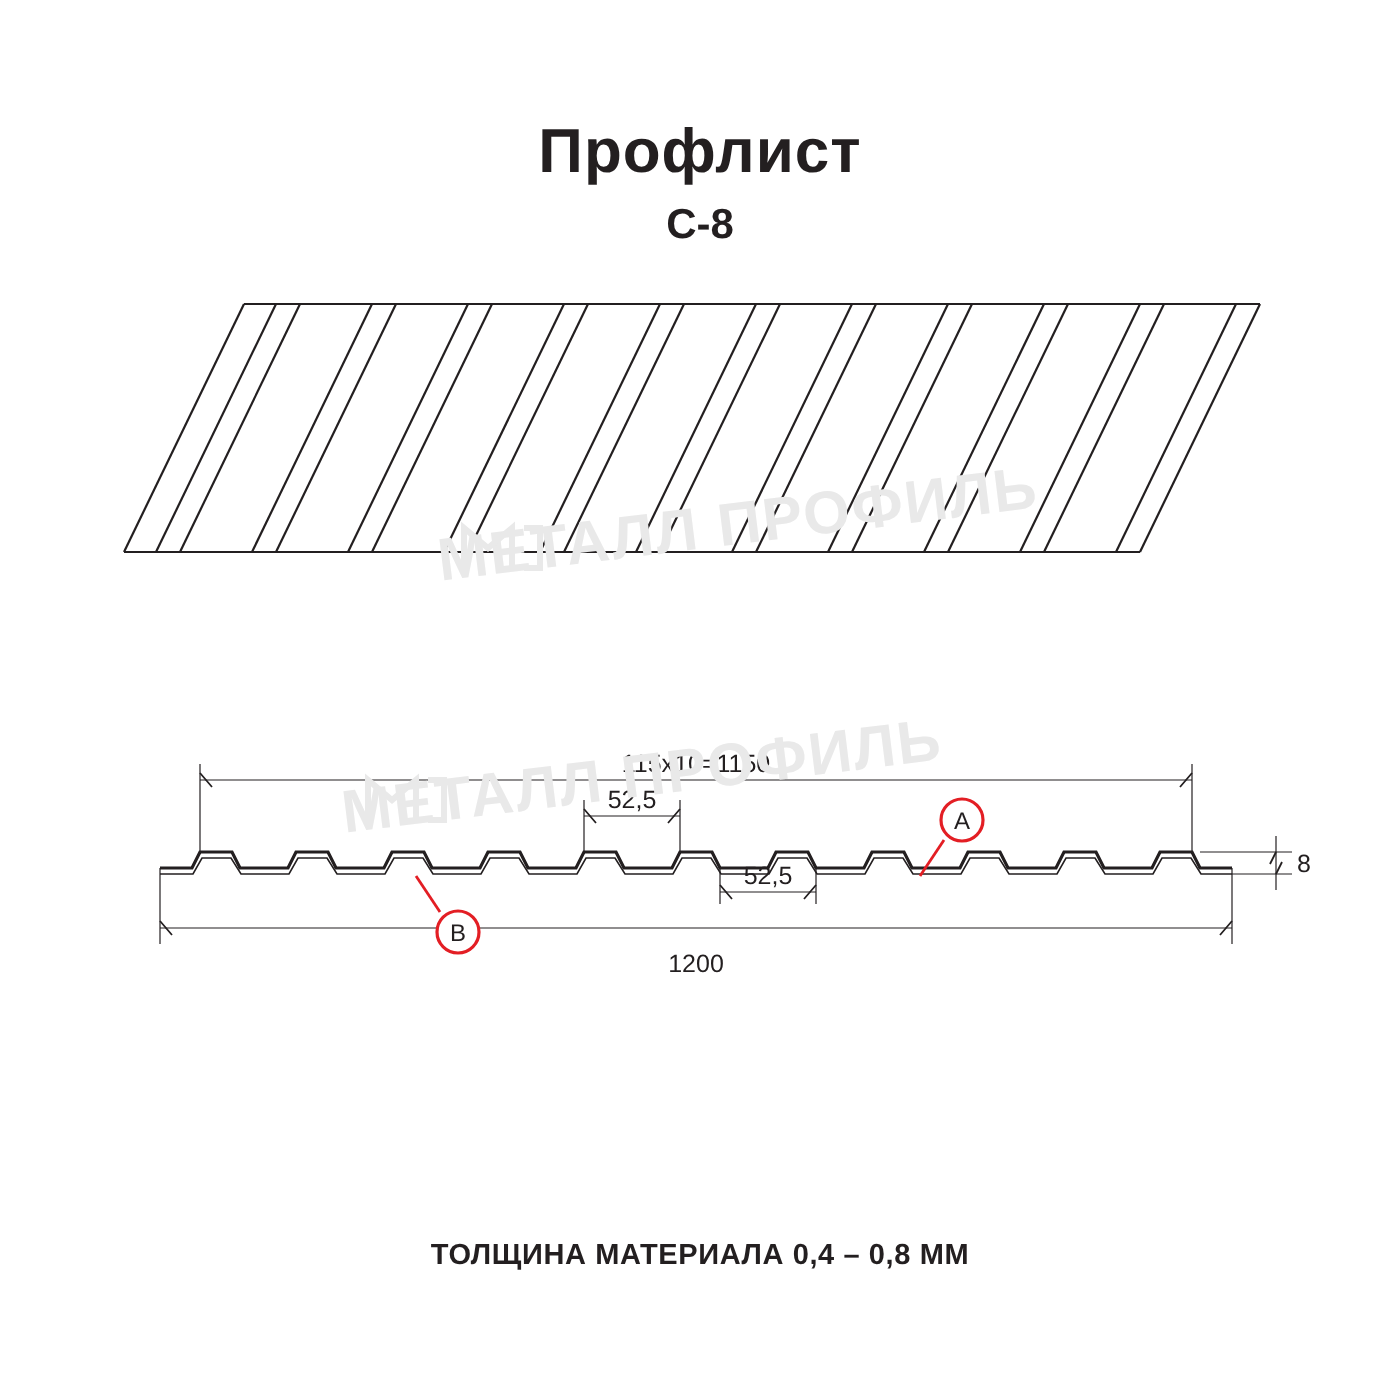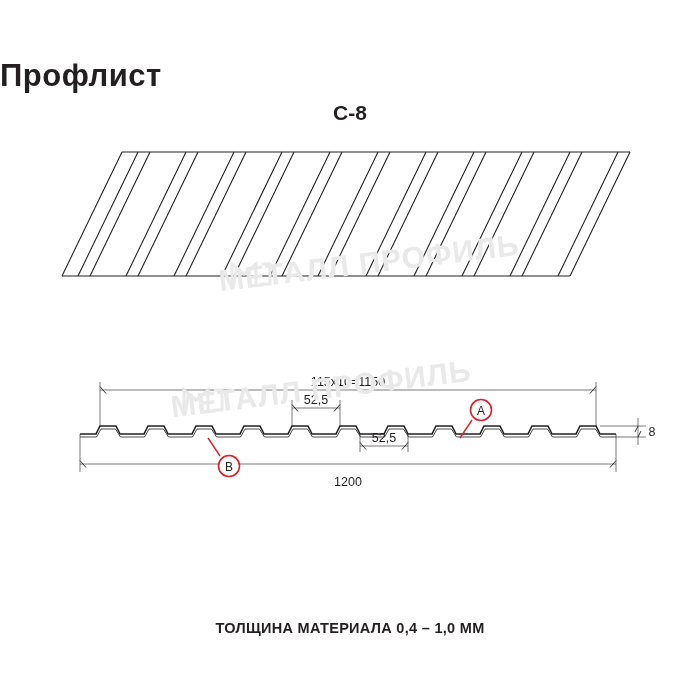--- a/index.html
+++ b/index.html
@@ -17,20 +17,21 @@
   }
   .page {
     position: absolute;
     inset: 0;
   }
   .title {
     position: absolute;
     top: 58px;
     left: 0;
     width: 700px;
+    text-align: center;
     font-size: 31px;
     font-weight: bold;
     letter-spacing: 0.5px;
     color: #231f20;
   }
   .subtitle {
     position: absolute;
     top: 101px;
     left: 0;
     width: 700px;
@@ -227,15 +228,15 @@
       <path d="M34,10 L42,10 L42,30 L34,30"></path>
     </g>
   </svg>
   <svg class="wm-logo" style="left:180px; top:380px;" width="46" height="34" viewBox="0 0 46 34">
     <g fill="none" stroke="#e9e9e9" stroke-width="3">
       <path d="M4,30 L4,10 L16,20 L28,10 L28,30"></path>
       <path d="M34,10 L42,10 L42,30 L34,30"></path>
     </g>
   </svg>
 
-  <div class="footnote">ТОЛЩИНА МАТЕРИАЛА 0,4 – 1,0 ММ</div>
+  <div class="footnote">ТОЛЩИНА МАТЕРИАЛА 0,4 – 0,8 ММ</div>
 
 </div>
 
 </body></html>

